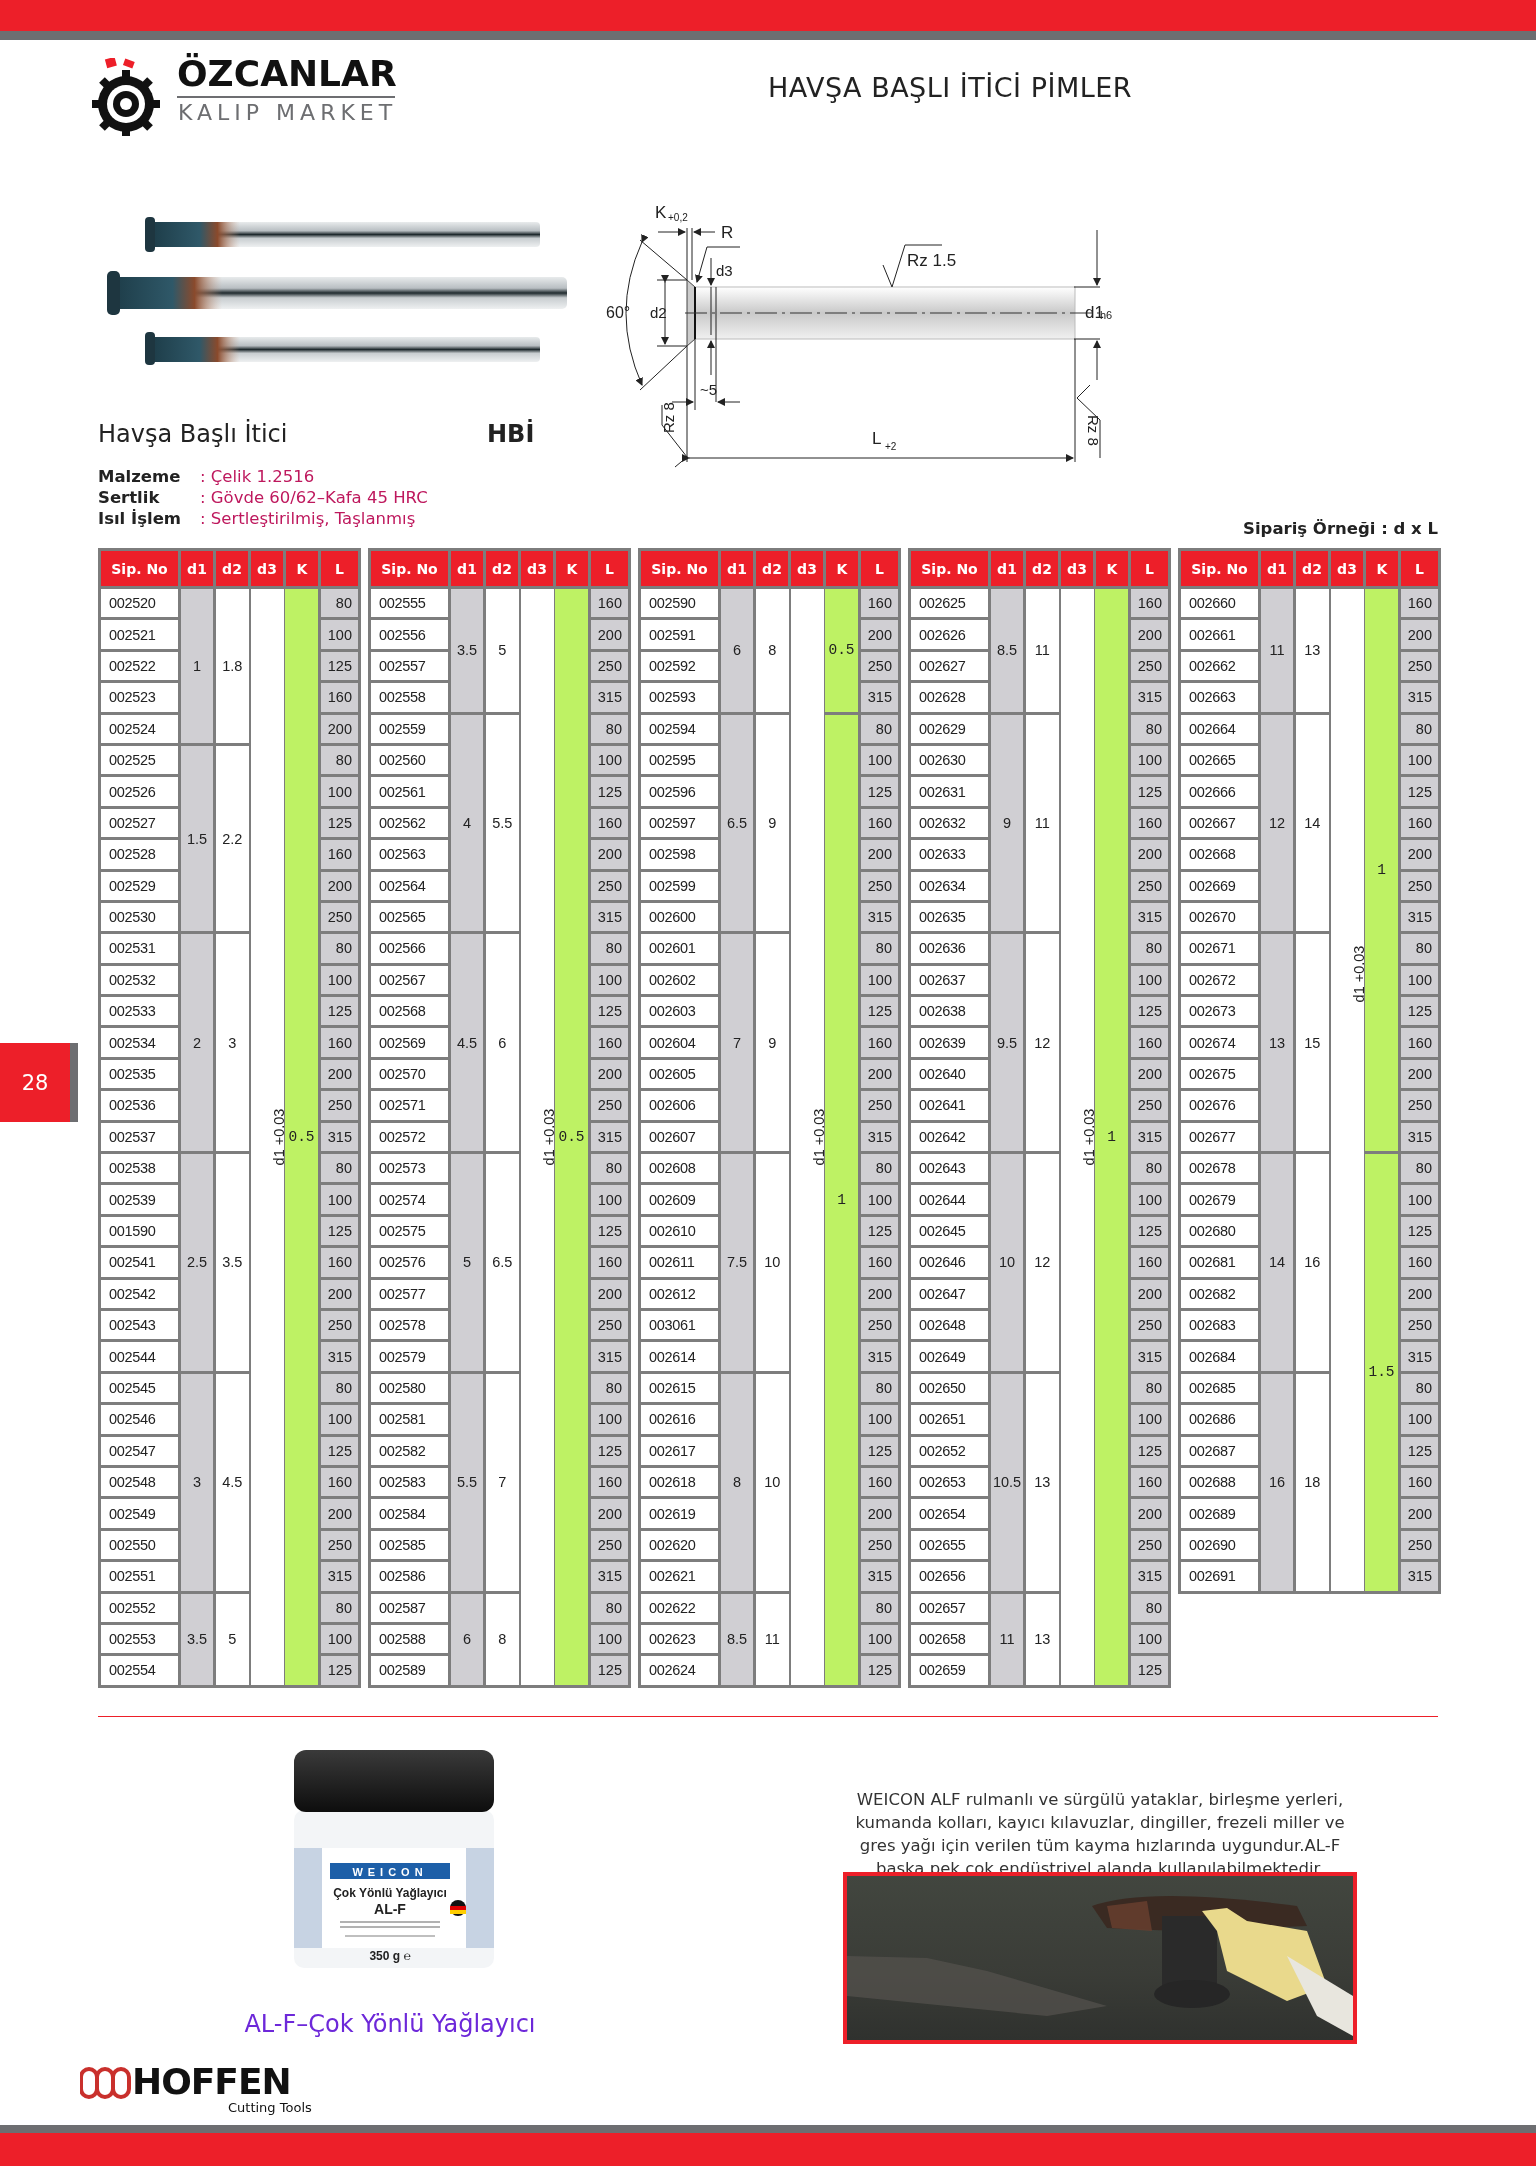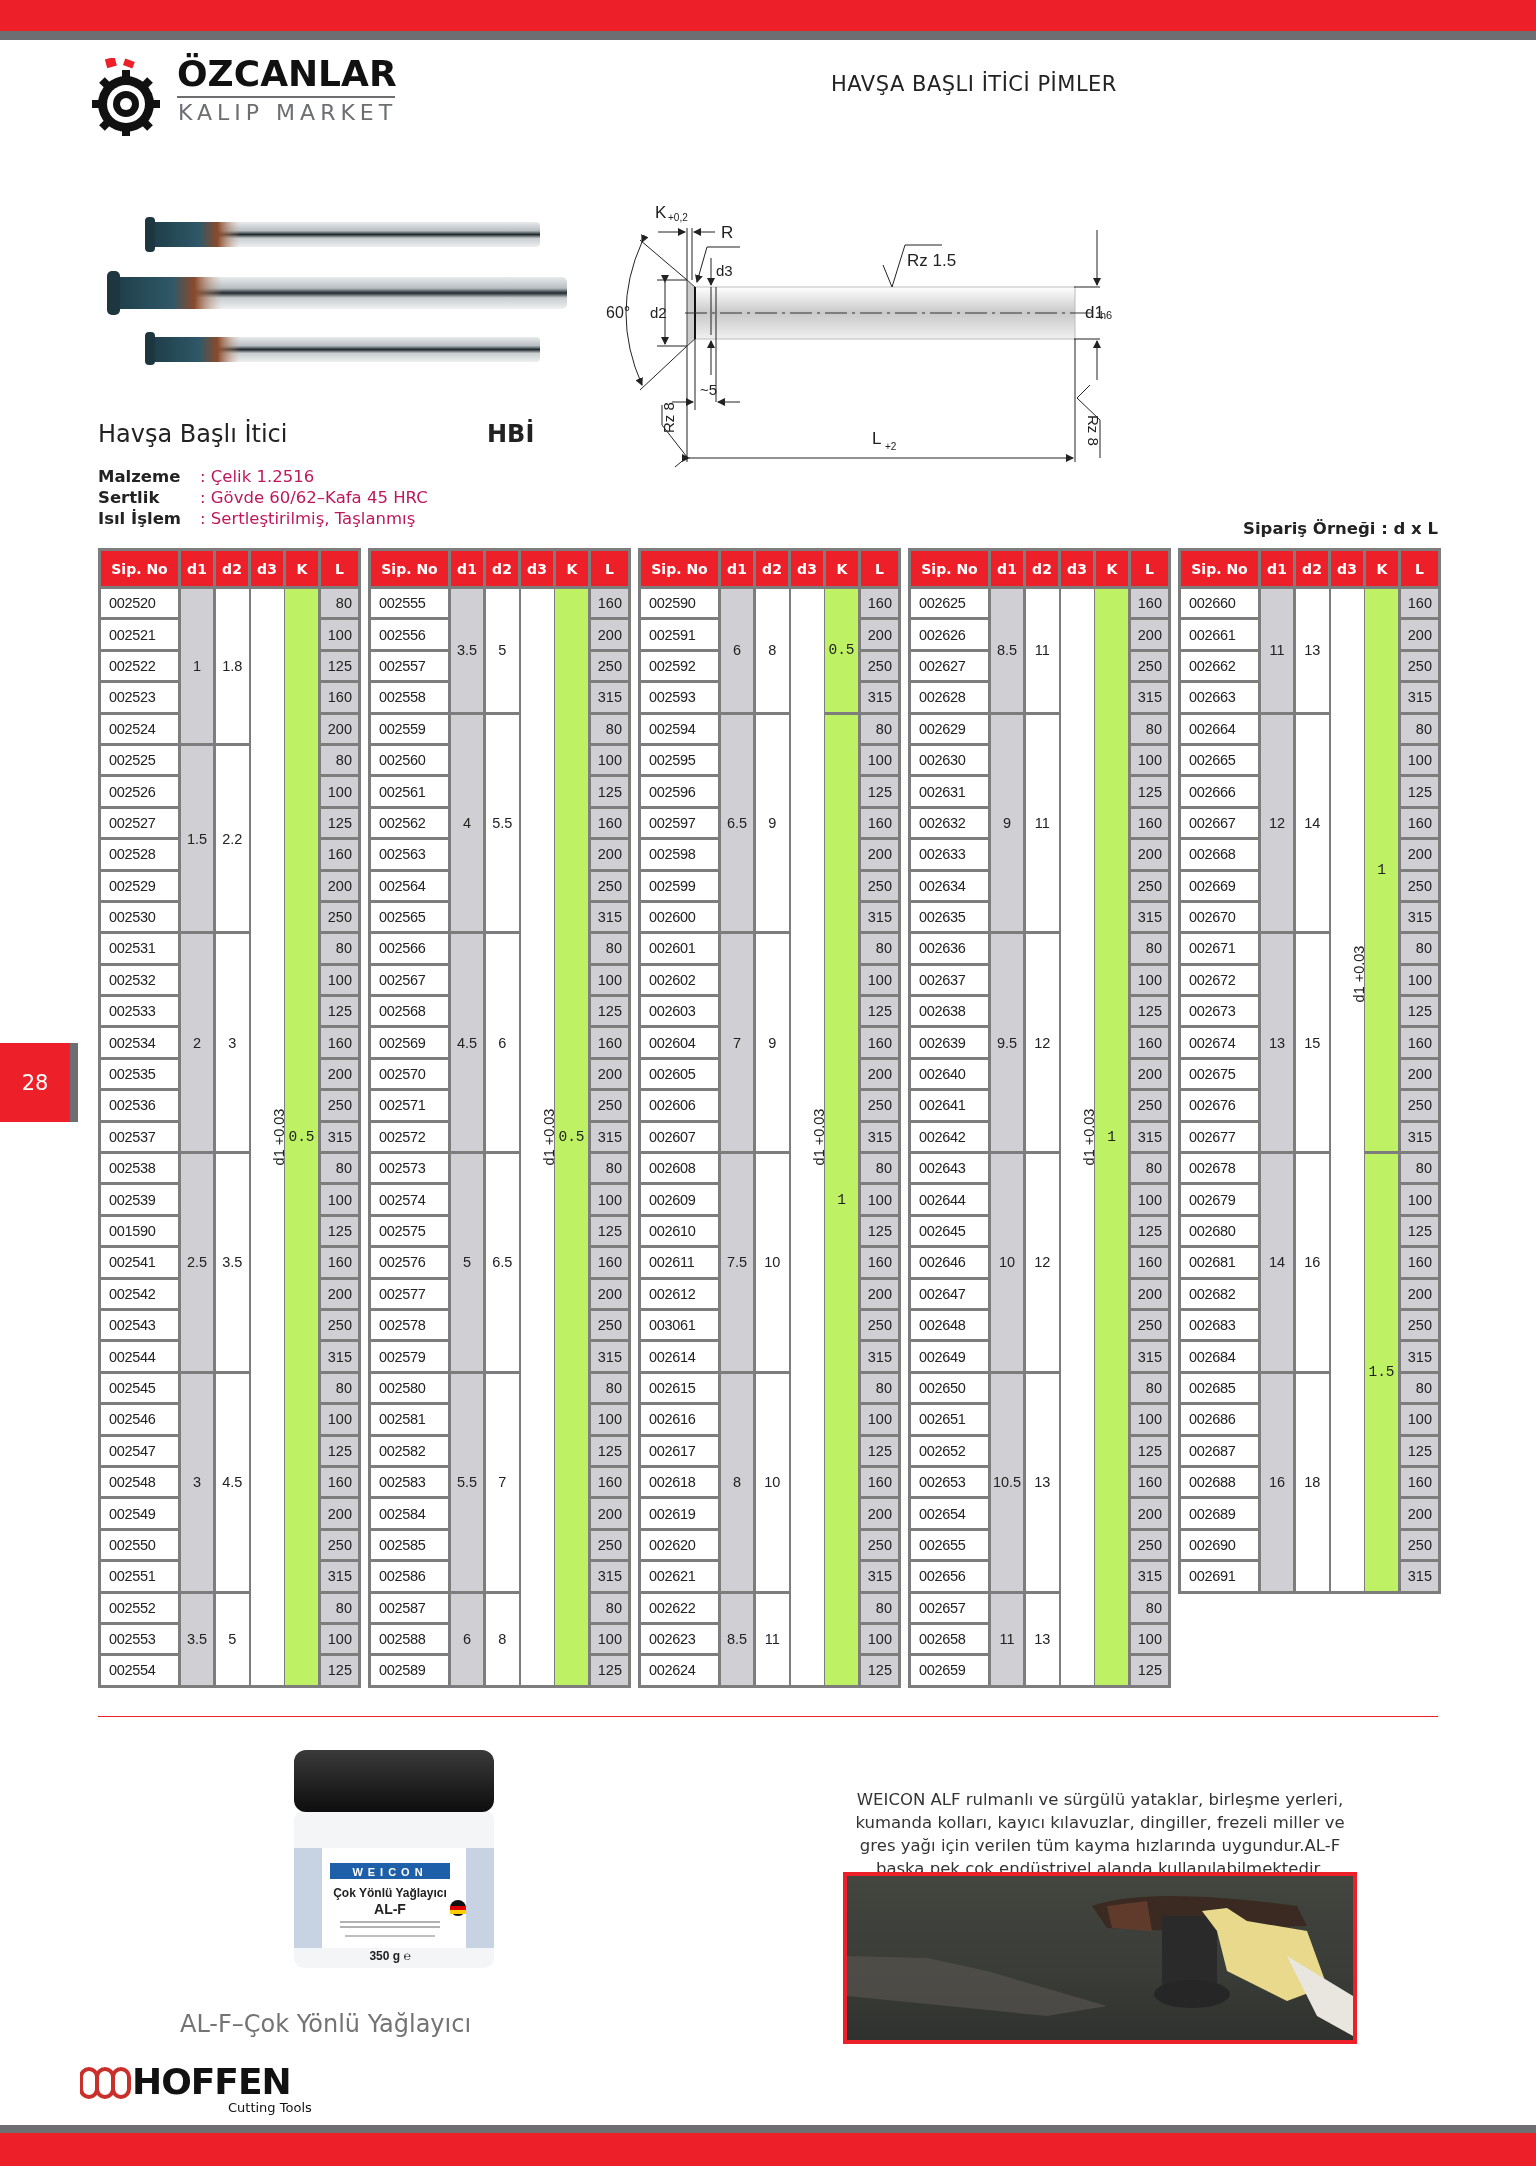--- a/index.html
+++ b/index.html
@@ -11,21 +11,21 @@
   .bottom-bar-gray { position: absolute; left: 0; top: 2125px; width: 1536px; height: 8px; background: #6d6e71; }
   .bottom-bar-red { position: absolute; left: 0; top: 2133px; width: 1536px; height: 33px; background: #ed1f29; }
 
   
   .logo { position: absolute; left: 92px; top: 48px; width: 330px; height: 90px; text-align: right; }
   .logo-gear { position: absolute; left: 0; top: 10px; width: 68px; height: 78px; }
   .logo-name { position: absolute; left: 85px; top: 6px; font-family: "DejaVu Sans", sans-serif; font-weight: bold; font-size: 36px; letter-spacing: 0px; color: #111; line-height: 40px; }
   .logo-line { position: absolute; left: 85px; top: 48px; width: 218px; height: 2px; background: #6d6e71; }
   .logo-sub { position: absolute; left: 86px; top: 52px; font-size: 22px; letter-spacing: 5px; color: #6d6e71; line-height: 26px; }
 
-  .page-title { position: absolute; left: 744px; top: 72px; width: 460px; text-align: center; font-size: 21px; color: #222; letter-spacing: 0.5px; }
+  .page-title { position: absolute; left: 720px; top: 72px; width: 460px; text-align: center; font-size: 27px; color: #222; letter-spacing: 0.5px; }
 
   
   .pins-photo { position: absolute; left: 100px; top: 195px; width: 470px; height: 170px; }
 
   
   .diagram { position: absolute; left: 600px; top: 180px; width: 860px; height: 290px; }
 
   .product-name { position: absolute; left: 98px; top: 420px; font-size: 24px; color: #222; }
   .product-code { position: absolute; left: 487px; top: 420px; font-size: 24px; color: #222; font-weight: bold; }
 
@@ -48,21 +48,21 @@
   table.pin-table td.k { background: #bef264; border-width: 3px 1.5px; font-family: Liberation Mono, monospace; }
   table.pin-table td.l { background: #d0cfd3; text-align: right; padding-right: 6px; }
   .vert { display: inline-block; transform: rotate(-90deg); white-space: nowrap; font-size: 14.5px; }
 
   .page-tab { position: absolute; left: 0; top: 1043px; width: 70px; height: 79px; background: #ed1f29; color: #fff; font-size: 21px; display: flex; align-items: center; justify-content: center; }
   .page-tab-edge { position: absolute; left: 70px; top: 1043px; width: 8px; height: 79px; background: #6d6e71; }
 
   .divider { position: absolute; left: 98px; top: 1716px; width: 1340px; height: 1px; background: #ed1f29; }
 
   .jar { position: absolute; left: 290px; top: 1748px; width: 210px; height: 230px; }
-  .jar-caption { position: absolute; left: 180px; top: 2010px; width: 420px; font-size: 24px; color: #737373; }
+  .jar-caption { position: absolute; left: 180px; top: 2010px; width: 420px; text-align: center; font-size: 24px; color: #6d28d9; }
 
   .weicon-desc { position: absolute; left: 850px; top: 1788px; width: 500px; text-align: center; font-size: 16.5px; line-height: 23px; color: #333; }
   .grease-photo { position: absolute; left: 843px; top: 1872px; width: 514px; height: 172px; border: 4px solid #ed1f29; overflow: hidden; background: #3b3d38; }
 
   .hoffen { position: absolute; left: 80px; top: 2062px; width: 260px; height: 56px; }
   .hoffen-name { position: absolute; left: 52px; top: 0; font-size: 36px; font-weight: bold; color: #111; letter-spacing: -1px; line-height: 40px; }
   .hoffen-sub { position: absolute; left: 148px; top: 38px; font-size: 13px; color: #111; }
 </style>
 </head>
 <body>

